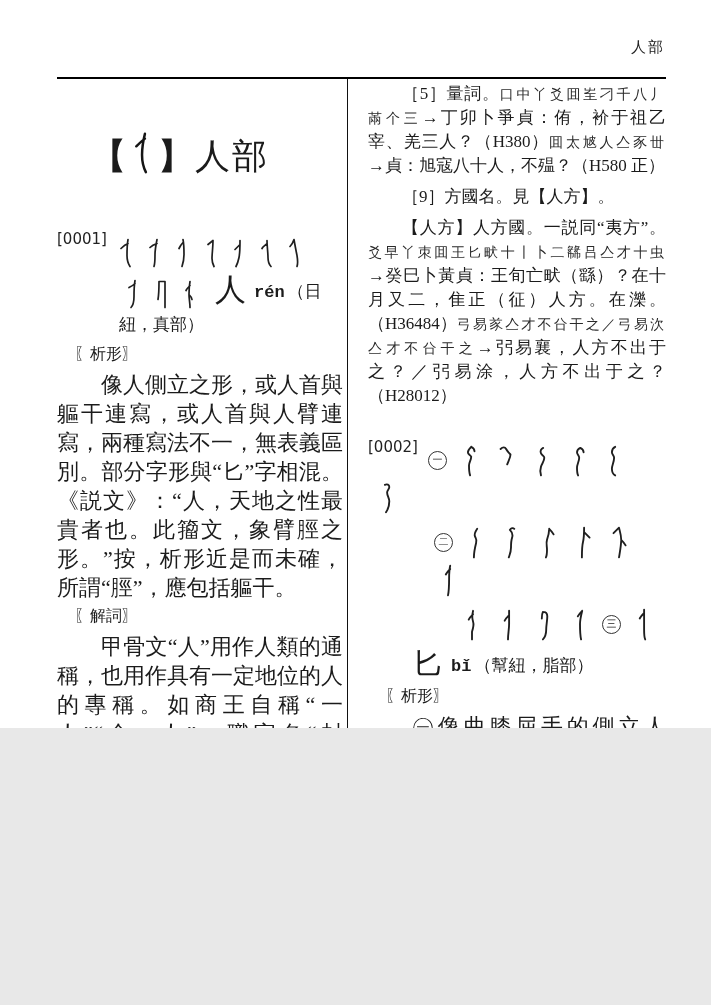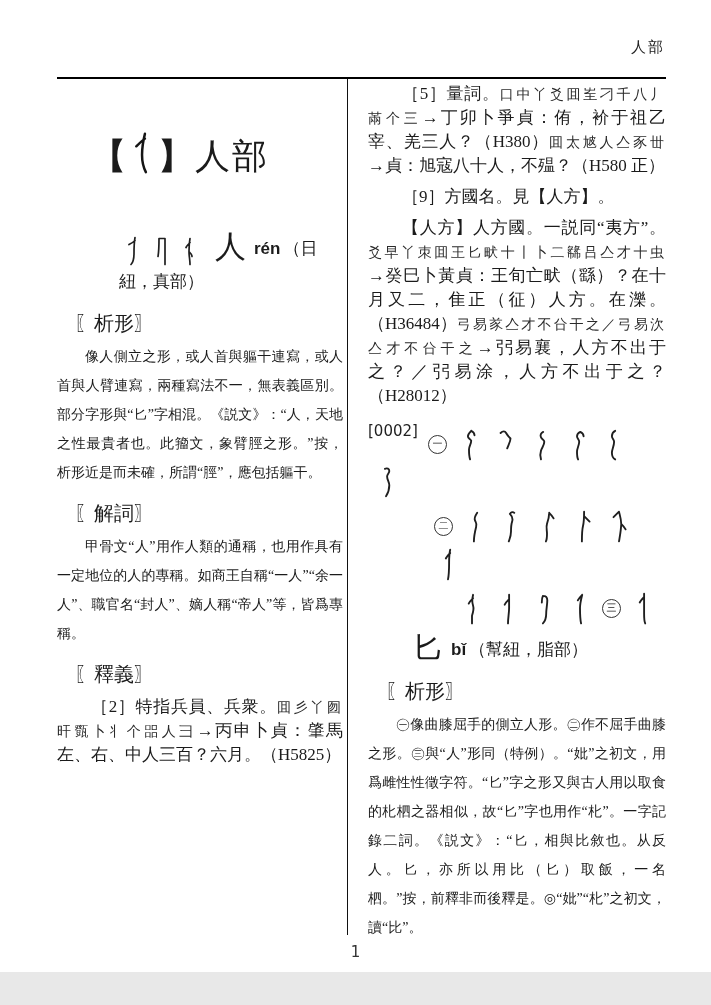--- a/index.html
+++ b/index.html
@@ -1,17 +1,17 @@
 <!DOCTYPE html>
 <html><head>
 <meta charset="utf-8">
 <style>
   html,body{margin:0;padding:0;}
   body{background:#e8e8e8;}
-  .page{position:relative;width:711px;height:972px;background:#ffffff;overflow:hidden;
+  .page{position:relative;width:711px;height:728px;background:#ffffff;overflow:hidden;
         font-family:"Liberation Serif","DejaVu Serif",serif;color:#1b1b1b;}
   .running-head{position:absolute;top:38px;right:46px;font-size:15px;letter-spacing:2px;color:#222;}
   .head-rule{position:absolute;top:77px;left:57px;width:609px;height:2px;background:#000;}
   .col-divider{position:absolute;top:79px;left:347px;width:1px;height:856px;background:#111;}
   .footer{position:absolute;top:943px;left:0;width:711px;text-align:center;
           font-size:15px;font-family:"DejaVu Sans",sans-serif;color:#333;}
   .col{position:absolute;top:80px;}
   .col-left{left:57px;width:286px;}
   .col-right{left:368px;width:298px;}
 
@@ -22,27 +22,27 @@
 
   .entry-block{margin-top:52px;}
   .entry-id{font-size:15px;font-family:"DejaVu Sans",sans-serif;color:#222;margin-right:6px;vertical-align:12px;}
   .glyph-row{margin:2px 0 6px 0;line-height:1;}
   .glyph-row.indent1{margin-left:62px;}
   .glyph-row.indent2{margin-left:48px;}
   .og{width:20px;height:33px;margin:0 4px;display:inline-block;vertical-align:middle;}
   .og path{fill:none;stroke:#1f1f1f;stroke-width:1.7;stroke-linecap:round;stroke-linejoin:round;}
   .e2 .og{width:22px;height:38px;margin:0 7px;}
   .headword{font-size:31px;margin:0 8px 0 12px;vertical-align:-3px;}
-  .pinyin{font-family:Liberation Sans, sans-serif;font-weight:bold;font-size:17px;margin-right:3px;}
+  .pinyin{font-family:Liberation Mono, monospace;font-weight:bold;font-size:17px;margin-right:3px;}
   .phonology{font-size:17px;}
   .reading-line{margin:4px 0 0 0;line-height:30px;}
   .reading-line.e2r{margin-left:44px;}
 
-  .sec-head{font-size:20px;margin:13px 0 5px 17px;}
-  .para{font-size:14px;line-height:29px;text-align:justify;text-indent:2em;margin:4px 0;}
+  .sec-head{font-size:16px;margin:4px 0 5px 17px;}
+  .para{font-size:22px;line-height:29px;text-align:justify;text-indent:2em;margin:4px 0;}
   .sense{font-size:17px;line-height:24px;text-align:justify;text-indent:2em;margin:7px 0;}
   .seg-oracle{font-size:14px;letter-spacing:2px;font-family:"DejaVu Sans","Liberation Sans",sans-serif;color:#2a2a2a;}
   .marker{display:inline-flex;width:17px;height:17px;border:1px solid #333;border-radius:50%;
           align-items:center;justify-content:center;font-size:10px;line-height:1;
           vertical-align:middle;margin:0 4px;color:#222;background:#fff;}
 </style>
 </head>
 <body>
 
 <div class="page">
@@ -53,20 +53,37 @@
 
   <div class="col col-left">
 
     <div class="main-title">
       <span class="bracket">【</span><svg class="title-glyph" viewBox="0 0 28 48">
           <path d="M16 4 C14 12 13 19 13 26 C13 33 14 38 17 44 M16 9 C12 12 10 14 7 17"></path>
         </svg><span class="bracket">】</span><span>人部</span>
     </div>
 
     <div class="entry-block">
+      <div class="glyph-row">
+        <span class="entry-id">[0001]</span><span><svg class="og" viewBox="0 0 20 32">
+              <path d="M11 3 C10 9 10 14 10 19 C10 24 11 27 13 30 M11 7 C8 8 6 10 4 12"></path>
+            </svg><svg class="og" viewBox="0 0 20 32">
+              <path d="M12 3 C11 8 10 13 10 18 C10 24 10 27 9 30 M12 7 C9 8 7 9 5 11"></path>
+            </svg><svg class="og" viewBox="0 0 20 32">
+              <path d="M10 3 C11 8 11 13 11 18 C11 24 10 27 9 30 M10 6 C8 8 7 10 6 12"></path>
+            </svg><svg class="og" viewBox="0 0 20 32">
+              <path d="M12 4 L7 8 M12 4 C12 11 11 17 11 22 C11 26 12 28 13 30"></path>
+            </svg><svg class="og" viewBox="0 0 20 32">
+              <path d="M11 4 C11 10 11 16 10 21 C9 26 8 28 7 30 M11 8 C9 10 8 11 6 13"></path>
+            </svg><svg class="og" viewBox="0 0 20 32">
+              <path d="M10 4 C10 10 11 16 11 21 C11 26 12 28 14 30 M10 7 C8 9 6 10 5 12"></path>
+            </svg><svg class="og" viewBox="0 0 20 32">
+              <path d="M9 3 C10 9 11 14 12 19 C13 25 13 27 12 30 M9 3 C8 6 7 8 5 10"></path>
+            </svg></span>
+      </div>
       <div class="glyph-row indent1 reading-line">
         <span><svg class="og" viewBox="0 0 20 32">
               <path d="M12 3 C11 9 11 14 11 19 C11 25 10 28 8 30 M12 6 C10 8 8 9 6 10"></path>
             </svg><svg class="og" viewBox="0 0 20 32">
               <path d="M8 4 L14 4 C14 12 14 20 14 30 M8 4 C8 10 8 16 7 22"></path>
             </svg><svg class="og" viewBox="0 0 20 32">
               <path d="M11 4 C10 9 10 13 10 17 C10 22 11 25 11 30 M11 8 C9 10 8 11 7 13 M10 17 C12 19 13 20 13 22"></path>
             </svg></span><span class="headword">人</span><span class="pinyin">rén</span><span class="phonology">（日紐，真部）</span>
       </div>
     </div>
@@ -81,21 +98,21 @@
     <p class="sense"><span class="seg-plain">［2］特指兵員、兵衆。</span><span class="seg-oracle">囬彡丫囫旰㽅卜丬个㗊人彐</span><span class="seg-plain">→丙申卜貞：肇馬左、右、中人三百？六月。（H5825）</span></p>
 
   </div>
 
   <div class="col col-right">
 
     <p class="sense" style="margin-top:2px"><span class="seg-plain">［5］量詞。</span><span class="seg-oracle">口中丫爻囬㞷刁千八丿㒼个三</span><span class="seg-plain">→丁卯卜爭貞：侑，衸于祖乙宰、羌三人？（H380）</span><span class="seg-oracle">囬太㝿人亼豕丗</span><span class="seg-plain">→貞：旭寇八十人，不殟？（H580 正）</span></p>
     <p class="sense"><span class="seg-plain">［9］方國名。見【人方】。</span></p>
     <p class="sense"><span class="seg-plain">【人方】人方國。一説同“夷方”。</span><span class="seg-oracle">爻早丫朿囬王匕畎十丨卜二㣈吕亼才十虫</span><span class="seg-plain">→癸巳卜黃貞：王旬亡畎（繇）？在十月又二，隹正（征）人方。在濼。（H36484）</span><span class="seg-oracle">弓易㒸亼才不㕣干之／弓易㳄亼才不㕣干之</span><span class="seg-plain">→弜易襄，人方不出于之？／弜易涂，人方不出于之？（H28012）</span></p>
 
-    <div class="entry-block e2" style="margin-top:16px">
+    <div class="entry-block e2" style="margin-top:32px">
       <div class="glyph-row">
         <span class="entry-id">[0002]</span><span class="marker">
             <span>一</span>
           </span><span><svg class="og" viewBox="0 0 20 32">
               <path d="M12 4 C10 6 9 7 9 9 C9 11 11 11 12 13 C12 16 10 18 10 21 C10 25 10 27 11 30 M12 4 C14 5 15 6 15 8"></path>
             </svg><svg class="og" viewBox="0 0 20 32">
               <path d="M6 6 C8 4 10 4 11 6 C12 8 13 9 15 11 C15 14 13 17 12 20"></path>
             </svg><svg class="og" viewBox="0 0 20 32">
               <path d="M12 5 C10 6 9 8 10 10 C11 12 13 12 13 14 C13 17 11 19 10 22 C9 25 9 27 10 30"></path>
             </svg><svg class="og" viewBox="0 0 20 32">

